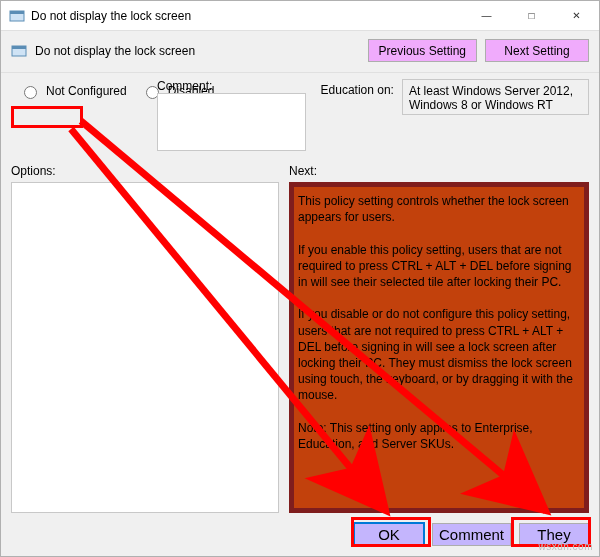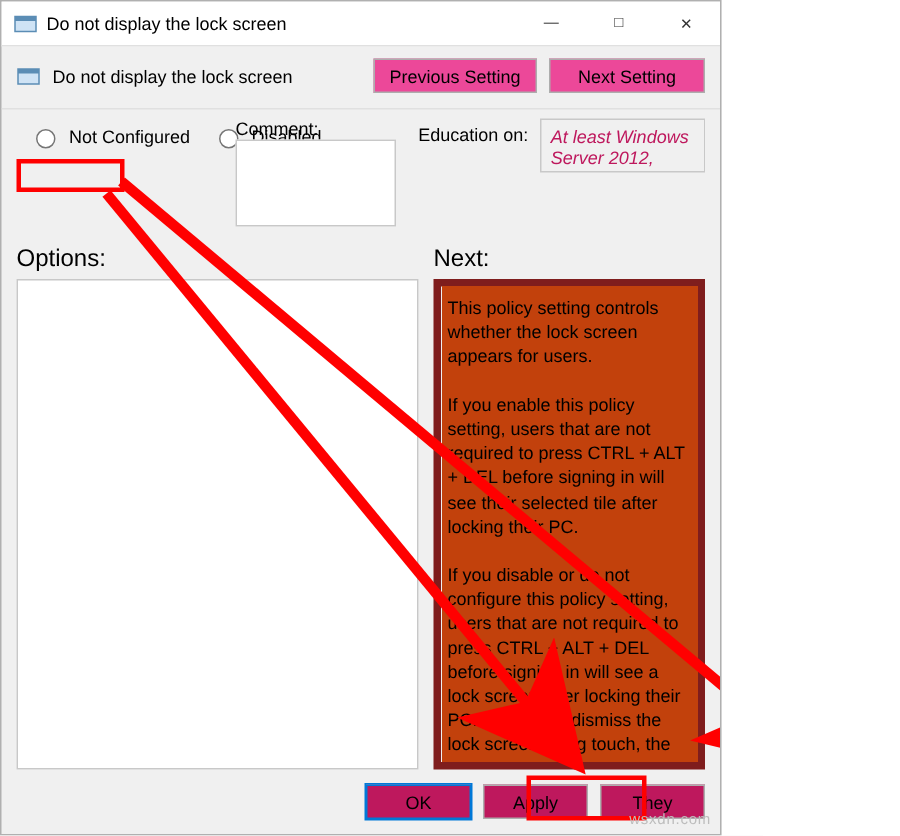--- a/index.html
+++ b/index.html
@@ -4,21 +4,21 @@
 <style>
   * { box-sizing: border-box; }
   html, body {
     margin: 0; padding: 0;
     font-family: "Segoe UI", Tahoma, sans-serif;
     font-size: 12px;
     color: #000;
     background: #fff;
   }
   .window {
-    width: 481px; height: 557px;
+    width: 600px; height: 557px;
     border: 1px solid #b0b0b0;
     background: #f0f0f0;
     position: relative;
     display: flex; flex-direction: column;
     overflow: hidden;
   }
   
   .titlebar {
     height: 30px;
     background: #ffffff;
@@ -43,21 +43,21 @@
   .header {
     display: flex; align-items: center;
     padding: 8px 10px;
     gap: 8px;
   }
   .header .hicon { width:16px; height:16px; }
   .header .htitle { flex: 1; font-size: 12px; color: #000; }
   .navbtn {
     min-width: 104px; height: 23px;
     border: 1px solid #adadad;
-    background: #ec4899;
+    background: #f0abfc;
     font-size: 12px;
     padding: 0 10px;
   }
 
   .sep { height:1px; background:#e0e0e0; margin: 2px 0 0 0; }
 
   
   .state-area {
     display: grid;
     grid-template-columns: 130px 1fr;
@@ -81,54 +81,53 @@
     padding: 2px 4px;
     overflow-y: scroll;
   }
   .sup-row { display:flex; align-items: stretch; gap:8px; }
   .sup-lbl { width: 80px; text-align: right; padding-top: 4px; }
   .sup-box {
     flex:1; height: 36px;
     border: 1px solid #c8c8c8;
     background: #f0f0f0;
     padding: 4px 6px;
-    font-size: 12px; color:#be185d;
+    font-size: 12px; color:#000000;
     overflow-y: scroll;
-    font-style: italic;
   }
 
   
   .cols {
     display:flex; flex:1; gap:10px;
     padding: 6px 10px 0 10px;
     min-height: 0;
   }
   .col { display:flex; flex-direction:column; min-height:0; }
   .col.left { width: 268px; }
   .col.right { flex:1; }
-  .col h6 { margin:0 0 4px 0; font-weight: normal; font-size:16px; }
+  .col h6 { margin:0 0 4px 0; font-weight: normal; font-size:12px; }
   .options-box {
     flex:1; border:1px solid #c8c8c8; background:#fff;
   }
   .help-box {
     flex:1; border:5px solid #7f1d1d; background:#c2410c;
     padding: 6px 4px; font-size:12px; line-height:1.35;
     overflow-y: scroll;
     white-space: pre-wrap;
   }
 
   
   .btnrow {
     display:flex; justify-content:flex-end; gap:8px;
     padding: 10px;
   }
   .dlgbtn {
     min-width: 70px; height: 23px;
     border: 1px solid #adadad;
-    background: #be185d; font-size:12px;
+    background: #c4b5fd; font-size:15px;
   }
   .dlgbtn.default { border:1px solid #0078d7; outline:1px solid #0078d7; }
 
   
   .anno { position:absolute; left:0; top:0; width:100%; height:100%;
           pointer-events:none; }
   .redbox { position:absolute; border:3px solid #ff0000; }
 
   
   .wm { position:absolute; right:6px; bottom:4px; font-size:10px; color:#bdbdbd; letter-spacing:0.5px;}
@@ -202,21 +201,21 @@
 If you enable this policy setting, users that are not required to press CTRL + ALT + DEL before signing in will see their selected tile after locking their PC.
 
 If you disable or do not configure this policy setting, users that are not required to press CTRL + ALT + DEL before signing in will see a lock screen after locking their PC. They must dismiss the lock screen using touch, the keyboard, or by dragging it with the mouse.
 
 Note: This setting only applies to Enterprise, Education, and Server SKUs.</div>
     </div>
   </div>
 
   <div class="btnrow">
     <button class="dlgbtn default">OK</button>
-    <button class="dlgbtn">Apply</button>
+    <button class="dlgbtn">Comment</button>
     <button class="dlgbtn">They</button>
   </div>
 
   <div class="anno">
 
     <div class="redbox" style="left:10px; top:105px; width:72px; height:22px;"></div>
 
     <div class="redbox" style="left:350px; top:516px; width:80px; height:30px;"></div>
 
     <div class="redbox" style="left:510px; top:516px; width:80px; height:30px;"></div>

